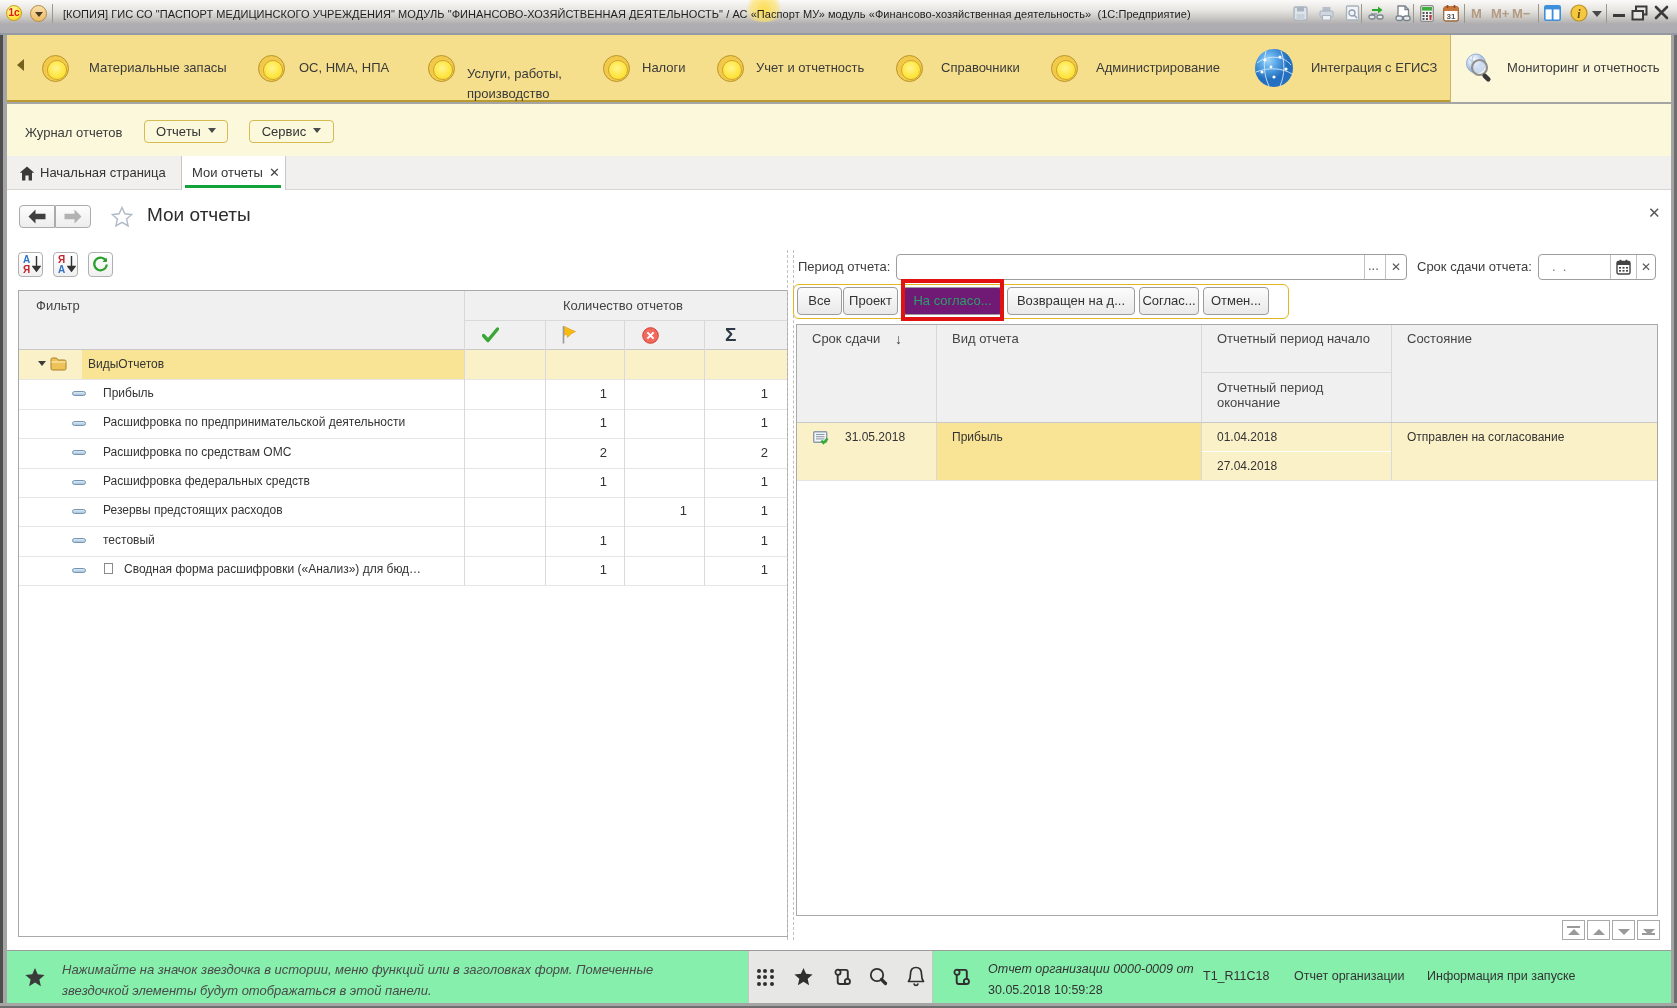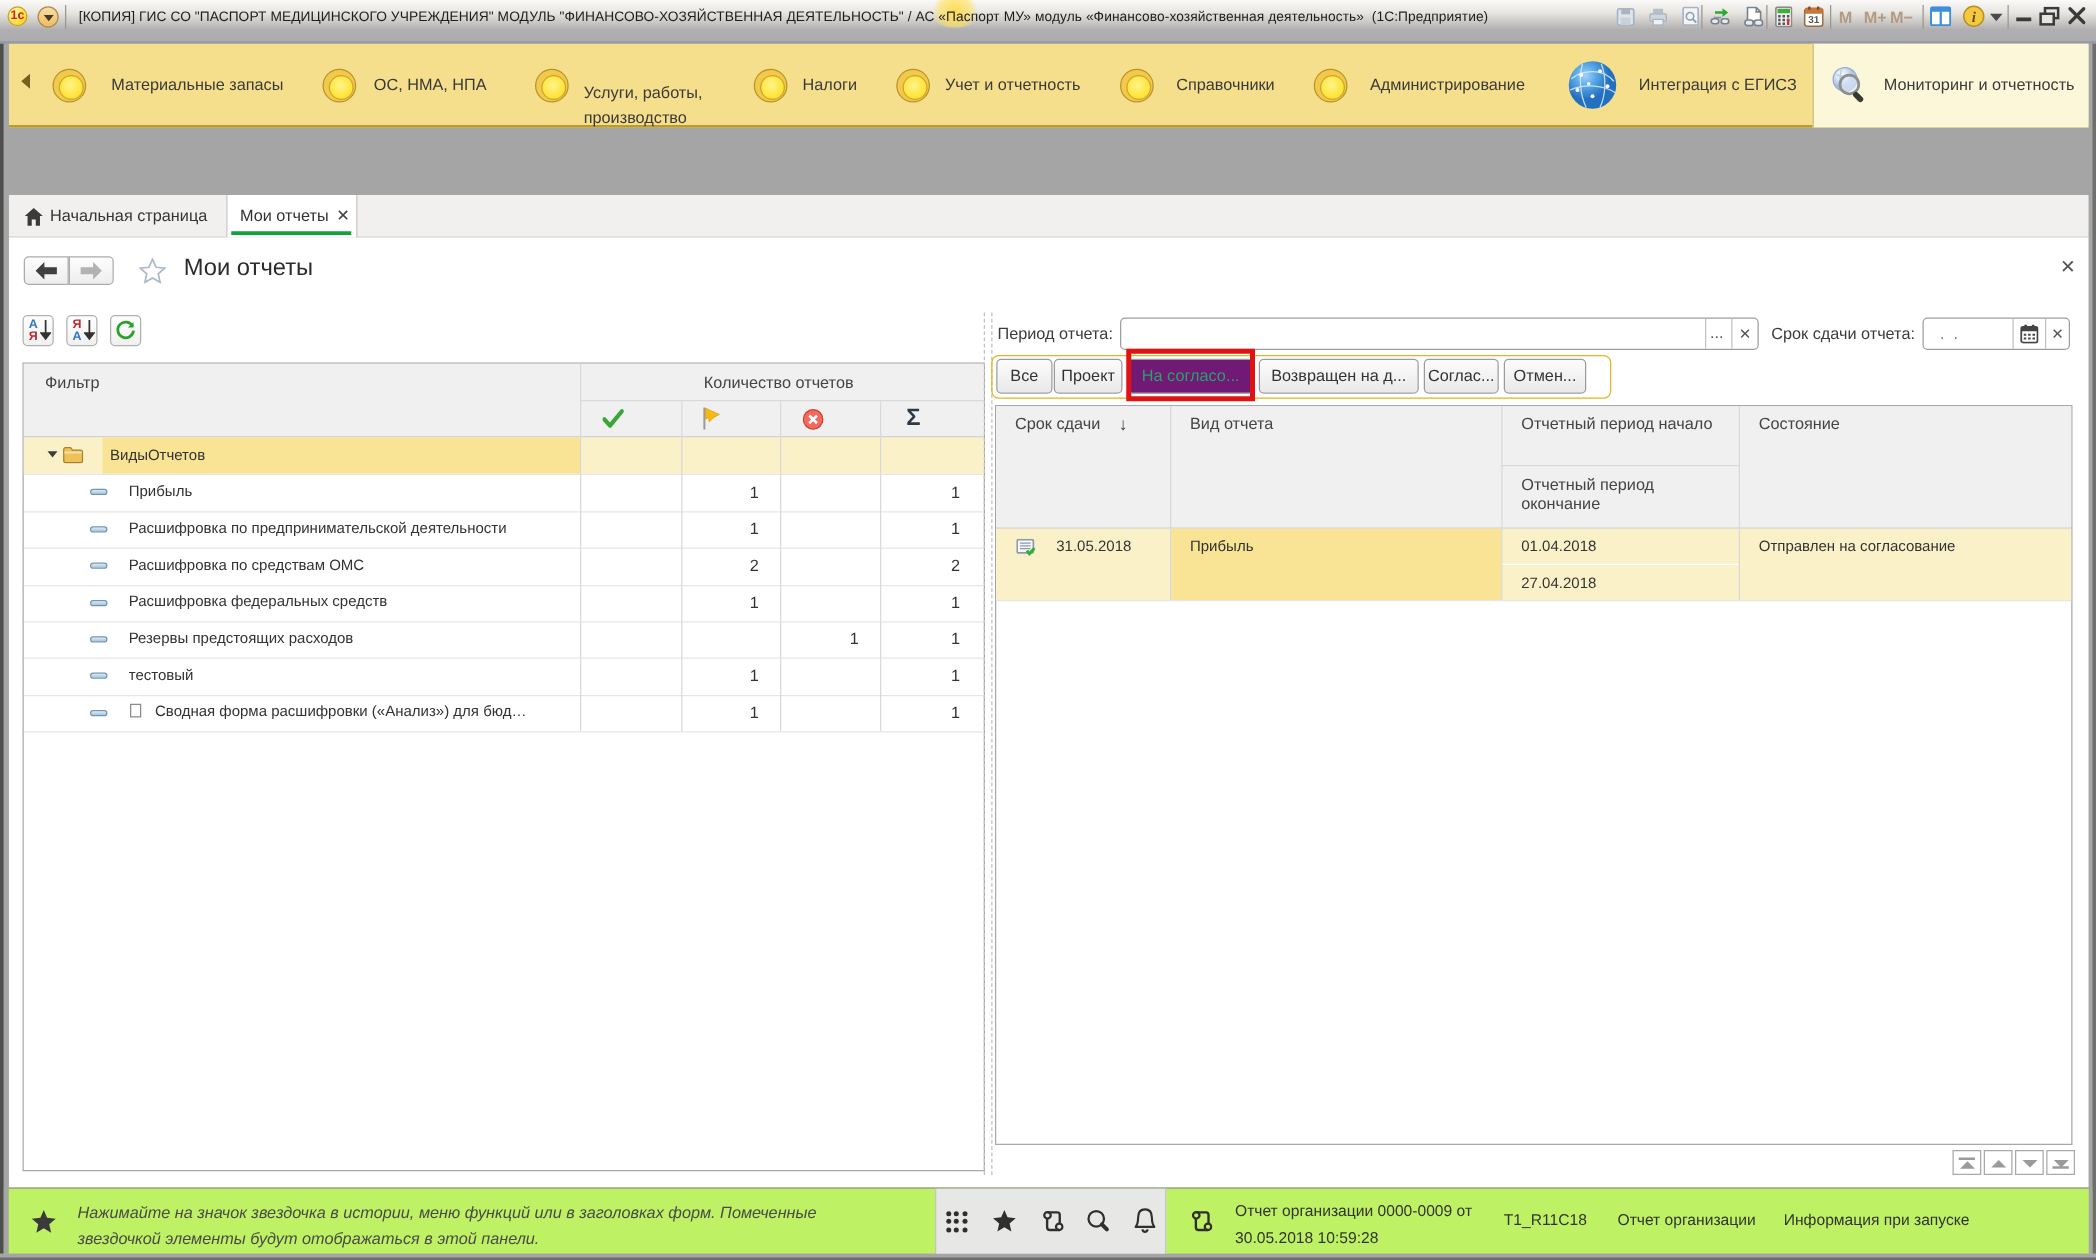--- a/index.html
+++ b/index.html
@@ -68,21 +68,21 @@
 .vnav{position:absolute;top:920px;width:23px;height:20px;background:#fff;border:1px solid #a9a9a9;text-align:center;}
 .vtri{display:inline-block;width:0;height:0;border-left:6px solid transparent;border-right:6px solid transparent;}
 .vbar{position:absolute;left:4px;width:13px;height:2px;background:#9a9a9a;}
 
 .segbtn{position:absolute;height:28px;background:linear-gradient(#fcfcfc,#e9e9e9);border:1px solid #9c9c9e;border-radius:4px;
  font-size:13px;color:#333;text-align:center;line-height:26px;}
 
 .input{position:absolute;background:#fff;border:1px solid #9e9e9e;border-radius:4px;height:26px;}
 .lbl{position:absolute;font-size:13px;color:#3c3c3c;white-space:nowrap;}
 
-#hintbar{position:absolute;left:0px;top:950px;width:1677px;height:53px;background:#bef264;border-top:1px solid #9b9b9b;}
+#hintbar{position:absolute;left:0px;top:950px;width:1677px;height:53px;background:#86efac;border-top:1px solid #9b9b9b;}
 #hintgray{position:absolute;left:748px;top:0px;width:185px;height:53px;background:#e7e7e6;border-left:1px solid #c4c4c4;border-right:1px solid #c4c4c4;}
 .hinttxt{position:absolute;font-style:italic;font-size:13px;color:#4a4a4a;}
 .stat{position:absolute;font-size:12.5px;color:#333;white-space:nowrap;}
 .dot{width:4px;height:4px;border-radius:50%;background:#2f2f2f;}
 .mbtn{position:absolute;top:6px;font-size:13px;font-weight:bold;color:#b39a82;}
 </style>
 </head>
 <body>
 <div id="app">
 
@@ -245,20 +245,25 @@
         </defs>
       <circle cx="12" cy="10.5" r="9.5" fill="url(#wg)" stroke="#93add0" stroke-width="1"></circle>
       <path d="M5 6.5 C9 9 16 9 19.5 5.5 M3.5 13 C9 15 16 15 20.5 12" stroke="#bccde6" stroke-width="1.2" fill="none"></path>
       <path d="M9.5 1.8 C7.5 7 7.5 14 10.5 19" stroke="#bccde6" stroke-width="1.2" fill="none"></path>
       <circle cx="15.5" cy="14.5" r="7.5" fill="rgba(228,237,249,.6)" stroke="#8f8f8f" stroke-width="2.2"></circle>
       <rect x="20.8" y="19.6" width="9.5" height="4.6" rx="2.2" transform="rotate(45 20.8 19.6)" fill="#383838"></rect>
     </svg>
     <div class="seclbl abs" style="left:1507px;top:60px;">Мониторинг и отчетность</div>
   </div>
 
+  <div id="toolbar">
+    <div class="lbl" style="left:18px;top:21px;">Журнал отчетов</div>
+    <div class="ybtn" style="left:137px;width:84px;">Отчеты<span class="dcaret"></span></div>
+    <div class="ybtn" style="left:242px;width:85px;">Сервис<span class="dcaret"></span></div>
+  </div>
 
   <div id="tabbar">
     <div id="tabActive">
         <div class="green"></div>
       </div>
     <div class="tabsep" style="left:174px"></div>
     <div class="tabsep" style="left:278px"></div>
     <svg class="abs" style="left:12px;top:10px;" width="16" height="15" viewBox="0 0 17 16">
       <path d="M8.5 0.5 L0.8 7.2 H3.2 V15.5 H6.8 V10.2 H10.2 V15.5 H13.8 V7.2 H16.2 Z" fill="#3a3a3a"></path>
     </svg>
@@ -504,19 +509,19 @@
       <path d="M9 1.5 Q14.5 1.5 14.5 8 Q14.5 13 16.5 15.5 H1.5 Q3.5 13 3.5 8 Q3.5 1.5 9 1.5 Z" stroke="#2f2f2f" stroke-width="1.7" fill="none" stroke-linejoin="round"></path>
       <path d="M6.8 17.5 Q7.5 19.5 9 19.5 Q10.5 19.5 11.2 17.5" stroke="#2f2f2f" stroke-width="1.7" fill="none"></path>
     </svg>
 
     <svg class="abs" style="left:952px;top:16px;" width="18" height="20" viewBox="0 0 18 20">
       <path d="M5.2 2.9 H12.8 Q14.8 2.9 14.8 5 V12" fill="none" stroke="#2f2f2f" stroke-width="1.9"></path>
         <circle cx="14.4" cy="14.4" r="2.6" fill="none" stroke="#2f2f2f" stroke-width="1.8"></circle>
         <path d="M14.4 17 H7 Q4.7 17 4.7 14.7 V7.4" fill="none" stroke="#2f2f2f" stroke-width="1.9"></path>
         <circle cx="5" cy="5.2" r="2.6" fill="none" stroke="#2f2f2f" stroke-width="1.8"></circle>
     </svg>
-    <div class="stat" style="left:988px;top:11px;">Отчет организации 0000-0009 от</div>
+    <div class="stat" style="left:988px;top:11px;font-style:italic;">Отчет организации 0000-0009 от</div>
     <div class="stat" style="left:988px;top:32px;">30.05.2018 10:59:28</div>
     <div class="stat" style="left:1203px;top:18px;">T1_R11C18</div>
     <div class="stat" style="left:1294px;top:18px;">Отчет организации</div>
     <div class="stat" style="left:1427px;top:18px;">Информация при запуске</div>
   </div>
 </div>
 
 </body></html>

